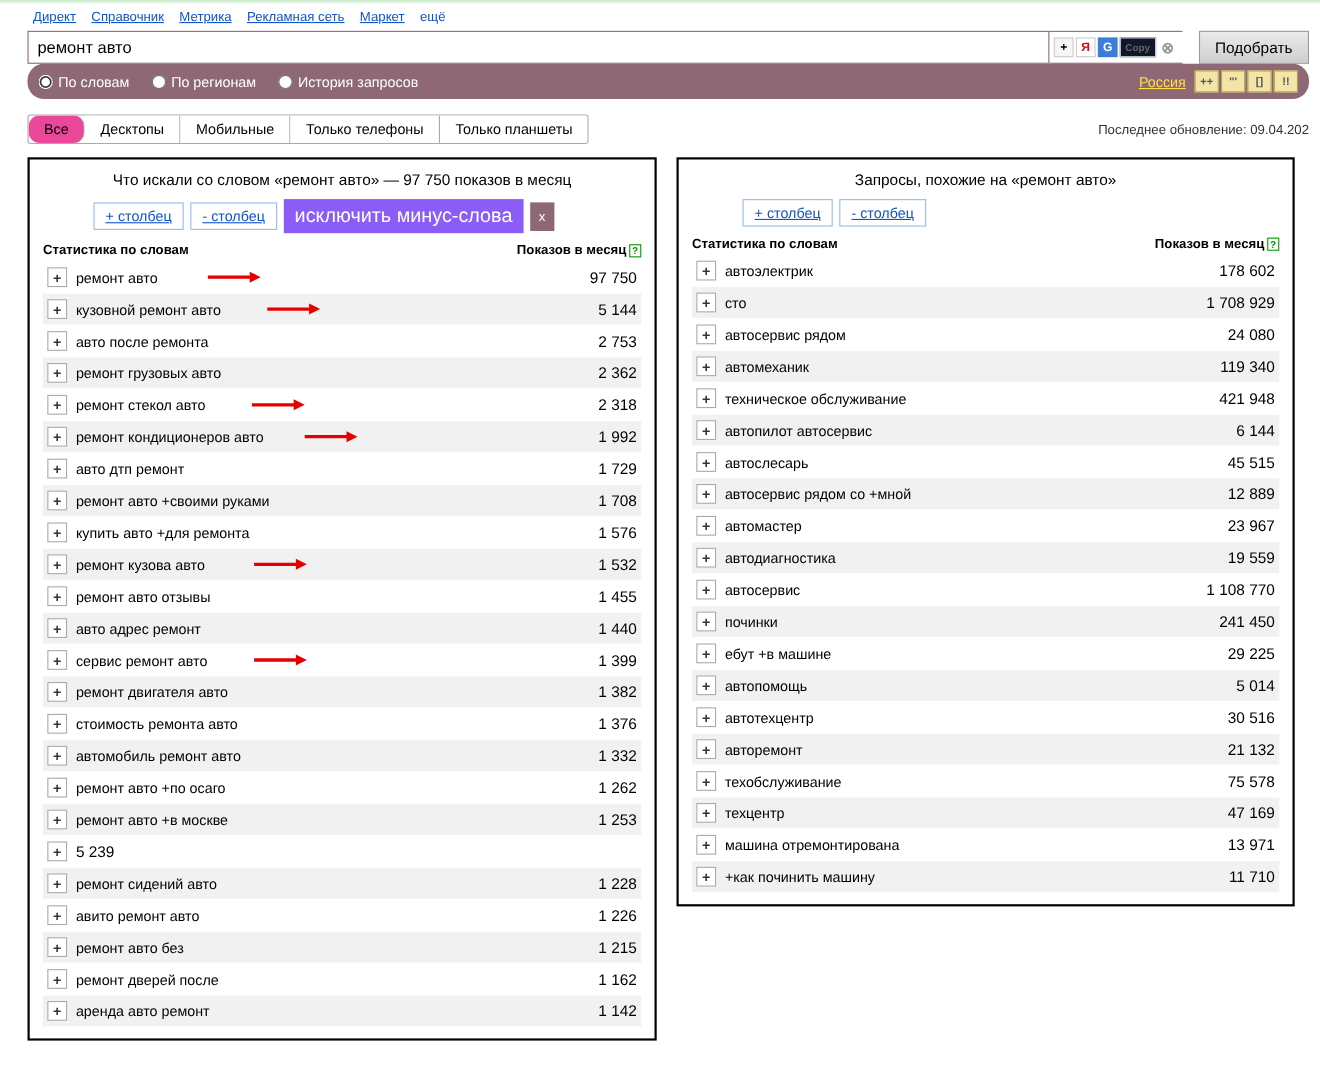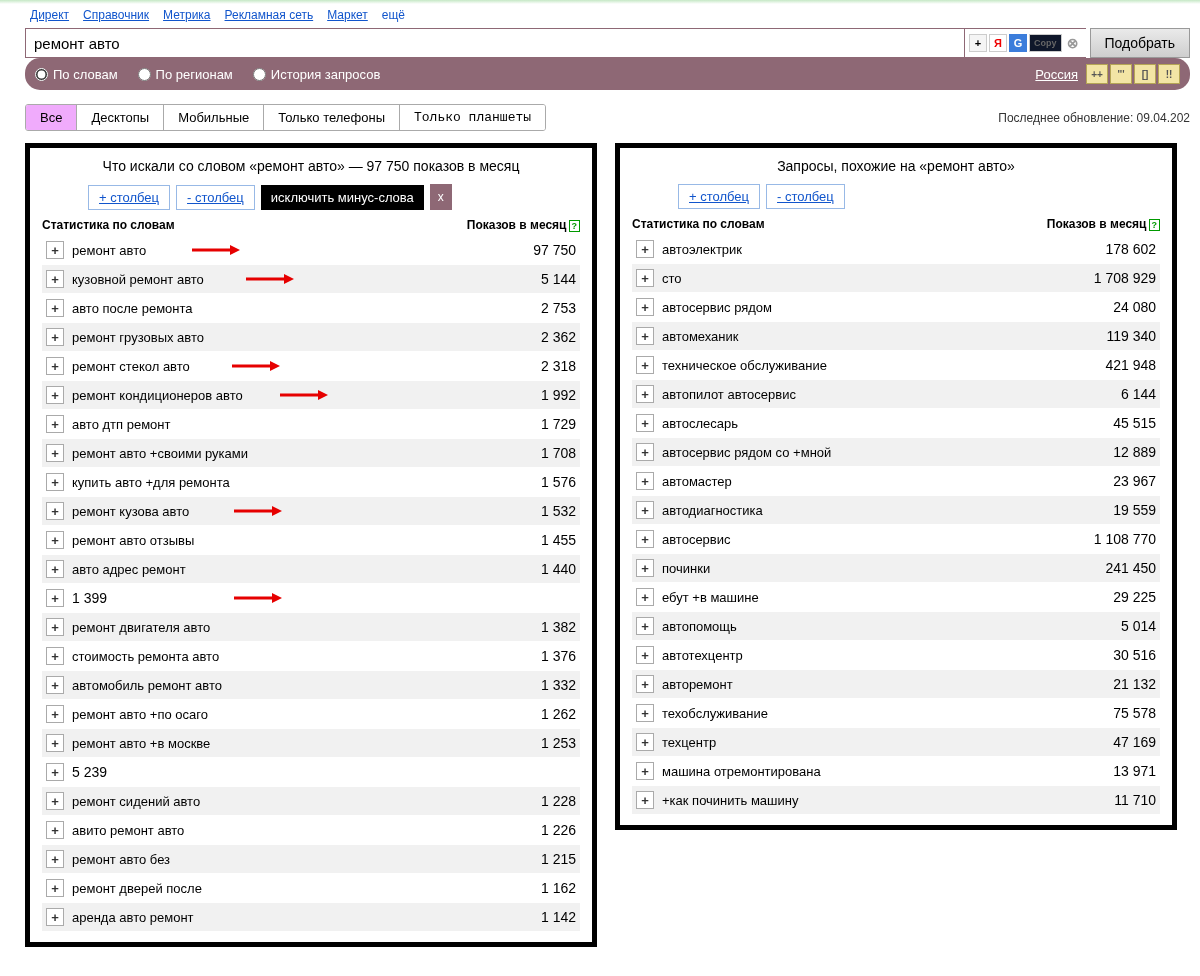--- a/index.html
+++ b/index.html
@@ -9,41 +9,41 @@
 .top-links a { color: #1155cc; text-decoration: underline; margin-right: 14px; }
 .top-links a.nolink { text-decoration: none; }
 .search-bar { margin: 4px 10px 0 25px; display: flex; align-items: stretch; height: 30px; }
 .search-input { flex: 1; border: 1px solid #8e6875; padding: 4px 8px; font-size: 15px; background: #fff; }
 .search-icons { display: flex; align-items: center; padding: 0 4px; border-top: 1px solid #8e6875; border-bottom: 1px solid #8e6875; gap: 2px; }
 .search-icons span { width: 18px; height: 18px; display: inline-flex; align-items: center; justify-content: center; font-size: 11px; font-weight: bold; border: 1px solid #ccc; background: #f5f5f5; cursor: pointer; }
 .search-icons .ya { background: #fff; color: #e00; border: 1px solid #ccc; }
 .search-icons .gl { background: #3b7ddb; color: #fff; border: none; }
 .search-icons .copy { width: auto; padding: 0 4px; font-size: 9px; color: #666; background: #0f172a; }
 .search-icons .clear { color: #999; background: #fff; border: none; font-size: 14px; }
-.search-btn { background: linear-gradient(#eaeaea, #cecece); border: 1px solid #999; padding: 0 14px; font-size: 14px; cursor: pointer; margin-left: 4px; position: relative; text-align: right; }
+.search-btn { background: linear-gradient(#eaeaea, #cecece); border: 1px solid #999; padding: 0 14px; font-size: 14px; cursor: pointer; margin-left: 15px; position: relative; text-align: right; }
 .filter-bar { background: #8e6875; margin: 0 10px 0 25px; padding: 6px 10px; display: flex; align-items: center; color: #fff; font-size: 13px; border-radius: 15px; }
 .filter-bar label { display: flex; align-items: center; margin-right: 20px; cursor: pointer; }
 .filter-bar input[type=radio] { margin-right: 5px; accent-color: #fff; }
-.filter-bar .region-link { margin-left: auto; color: #ffffff; text-decoration: underline; margin-right: 8px; }
+.filter-bar .region-link { margin-left: auto; color: #fde047; text-decoration: underline; margin-right: 8px; }
 .ext-btns { display: flex; gap: 2px; }
 .ext-btns span { width: 22px; height: 20px; background: #f3e5a5; border: 1px solid #b5a555; display: inline-flex; align-items: center; justify-content: center; font-size: 10px; font-weight: bold; color: #555; cursor: pointer; }
 .tabs-row { margin: 14px 10px 0 25px; display: flex; align-items: center; }
 .tab-group { display: flex; border: 1px solid #aaa; border-radius: 3px; overflow: hidden; }
 .tab-group button { background: #fff; border: none; border-right: 1px solid #aaa; padding: 5px 14px; font-size: 13px; cursor: pointer; }
-.tab-group button:last-child { border-right: none; font-family: Liberation Mono, monospace; }
-.tab-group button.active { background: #f0abfc; }
+.tab-group button:last-child { border-right: none; }
+.tab-group button.active { background: #ec4899; border-radius: 10px; }
 .update-label { margin-left: auto; font-size: 12px; color: #333; }
 .panels { display: flex; gap: 18px; margin: 12px 10px 10px 25px; align-items: flex-start; }
-.panel { border: 5px solid #000000; padding: 10px 12px; }
+.panel { border: 2px solid #000000; padding: 10px 12px; }
 .panel.left { flex: 0 0 572px; }
 .panel.right { flex: 0 0 562px; }
 .panel-title { text-align: center; font-size: 14px; margin-bottom: 10px; }
 .col-btns { display: flex; gap: 6px; margin-bottom: 8px; align-items: center; padding-left: 46px; }
 .col-btn { border: 1px solid #98b9e6; background: #fff; color: #1155cc; text-decoration: underline; padding: 4px 10px; font-size: 13px; cursor: pointer; }
-.minus-btn { background: #000000; color: #fff; padding: 5px 10px; font-size: 13px; border: none; cursor: pointer; text-align: center; }
+.minus-btn { background: #8b5cf6; color: #fff; padding: 5px 10px; font-size: 18px; border: none; cursor: pointer; text-align: center; }
 .x-btn { background: #8e6875; color: #fff; width: 22px; height: 26px; border: none; font-size: 12px; cursor: pointer; }
 .stat-header { display: flex; justify-content: space-between; font-size: 12px; font-weight: bold; margin-bottom: 4px; }
 .stat-header .help { color: #090; border: 1px solid #090; font-size: 9px; padding: 0 2px; margin-left: 2px; display: inline-block; line-height: 10px; }
 .kw-row { display: flex; align-items: center; padding: 5px 4px; margin-bottom: 1px; font-size: 13px; position: relative; }
 .kw-row:nth-child(even) { background: #f1f1f1; }
 .kw-row .plus { width: 18px; height: 18px; border: 1px solid #aaa; background: #fff; display: inline-flex; align-items: center; justify-content: center; font-size: 13px; font-weight: bold; margin-right: 8px; cursor: pointer; color: #333; }
 .kw-row .kw { flex: 1; }
 .kw-row .cnt { color: #000; font-size: 14px; }
 .arrow { position: absolute; width: 50px; height: 12px; pointer-events: none; }
 .arrow svg { width: 100%; height: 100%; }
@@ -189,20 +189,21 @@
           <span class="kw">ремонт авто отзывы</span>
           <span class="cnt">1 455</span>
         </div>
         <div class="kw-row">
           <span class="plus">+</span>
           <span class="kw">авто адрес ремонт</span>
           <span class="cnt">1 440</span>
         </div>
         <div class="kw-row">
           <span class="plus">+</span>
+          <span class="kw">сервис ремонт авто</span>
           <span class="cnt">1 399</span>
           <span class="arrow" style="left: 190px; top: 8px;"><svg viewBox="0 0 50 12">
               <line x1="2" y1="6" x2="42" y2="6" stroke="#e60000" stroke-width="3"></line>
               <polygon points="40,1 50,6 40,11" fill="#e60000"></polygon>
             </svg></span>
         </div>
         <div class="kw-row">
           <span class="plus">+</span>
           <span class="kw">ремонт двигателя авто</span>
           <span class="cnt">1 382</span>

